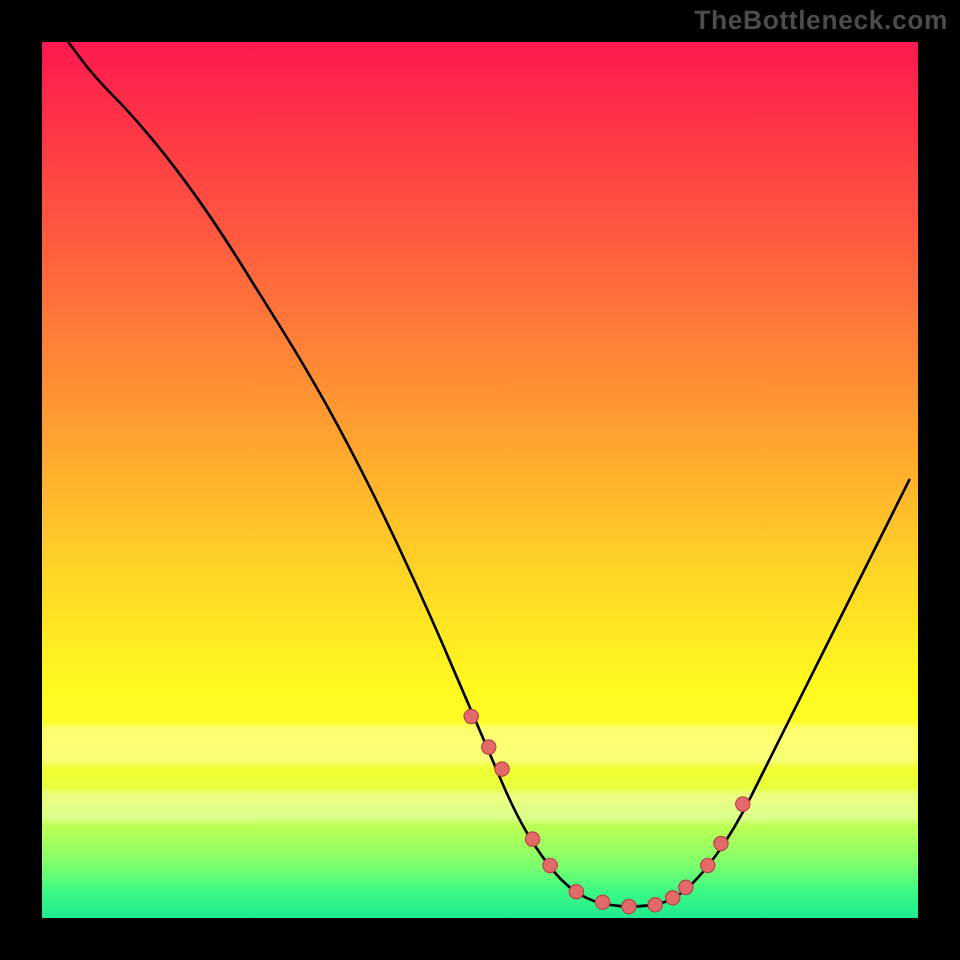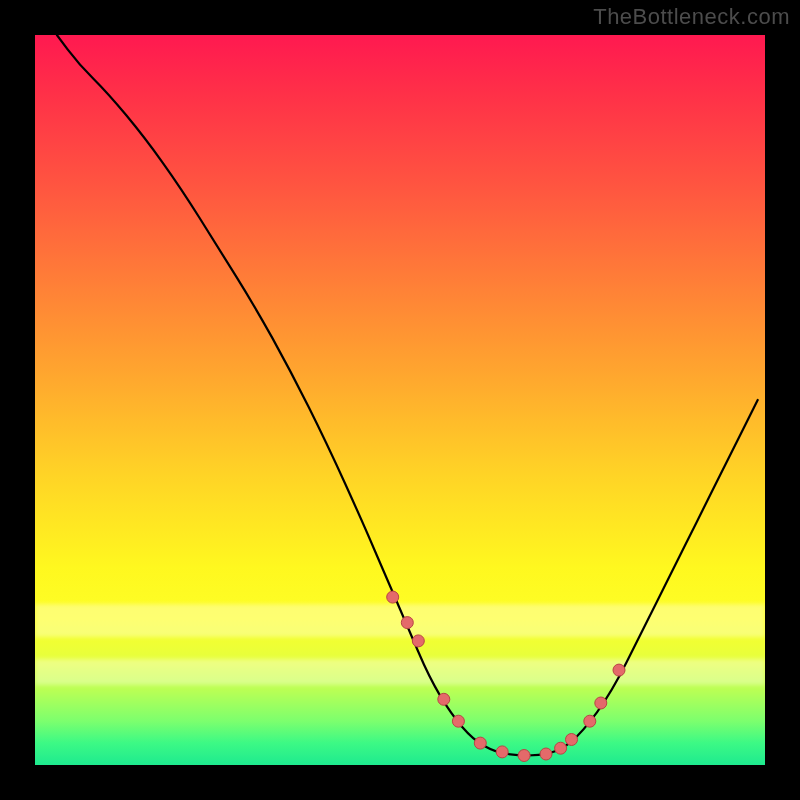--- a/index.html
+++ b/index.html
@@ -15,21 +15,21 @@
     position: relative;
     width: 800px;
     height: 800px;
   }
   .watermark {
     position: absolute;
     top: 4px;
     right: 10px;
     color: #4c4c4c;
     font-size: 22px;
-    font-weight: 400;
+    font-weight: 700;
     letter-spacing: 0.5px;
     user-select: none;
   }
   .plot-frame {
     position: absolute;
     left: 35px;
     top: 35px;
     width: 730px;
     height: 730px;
     overflow: hidden;

